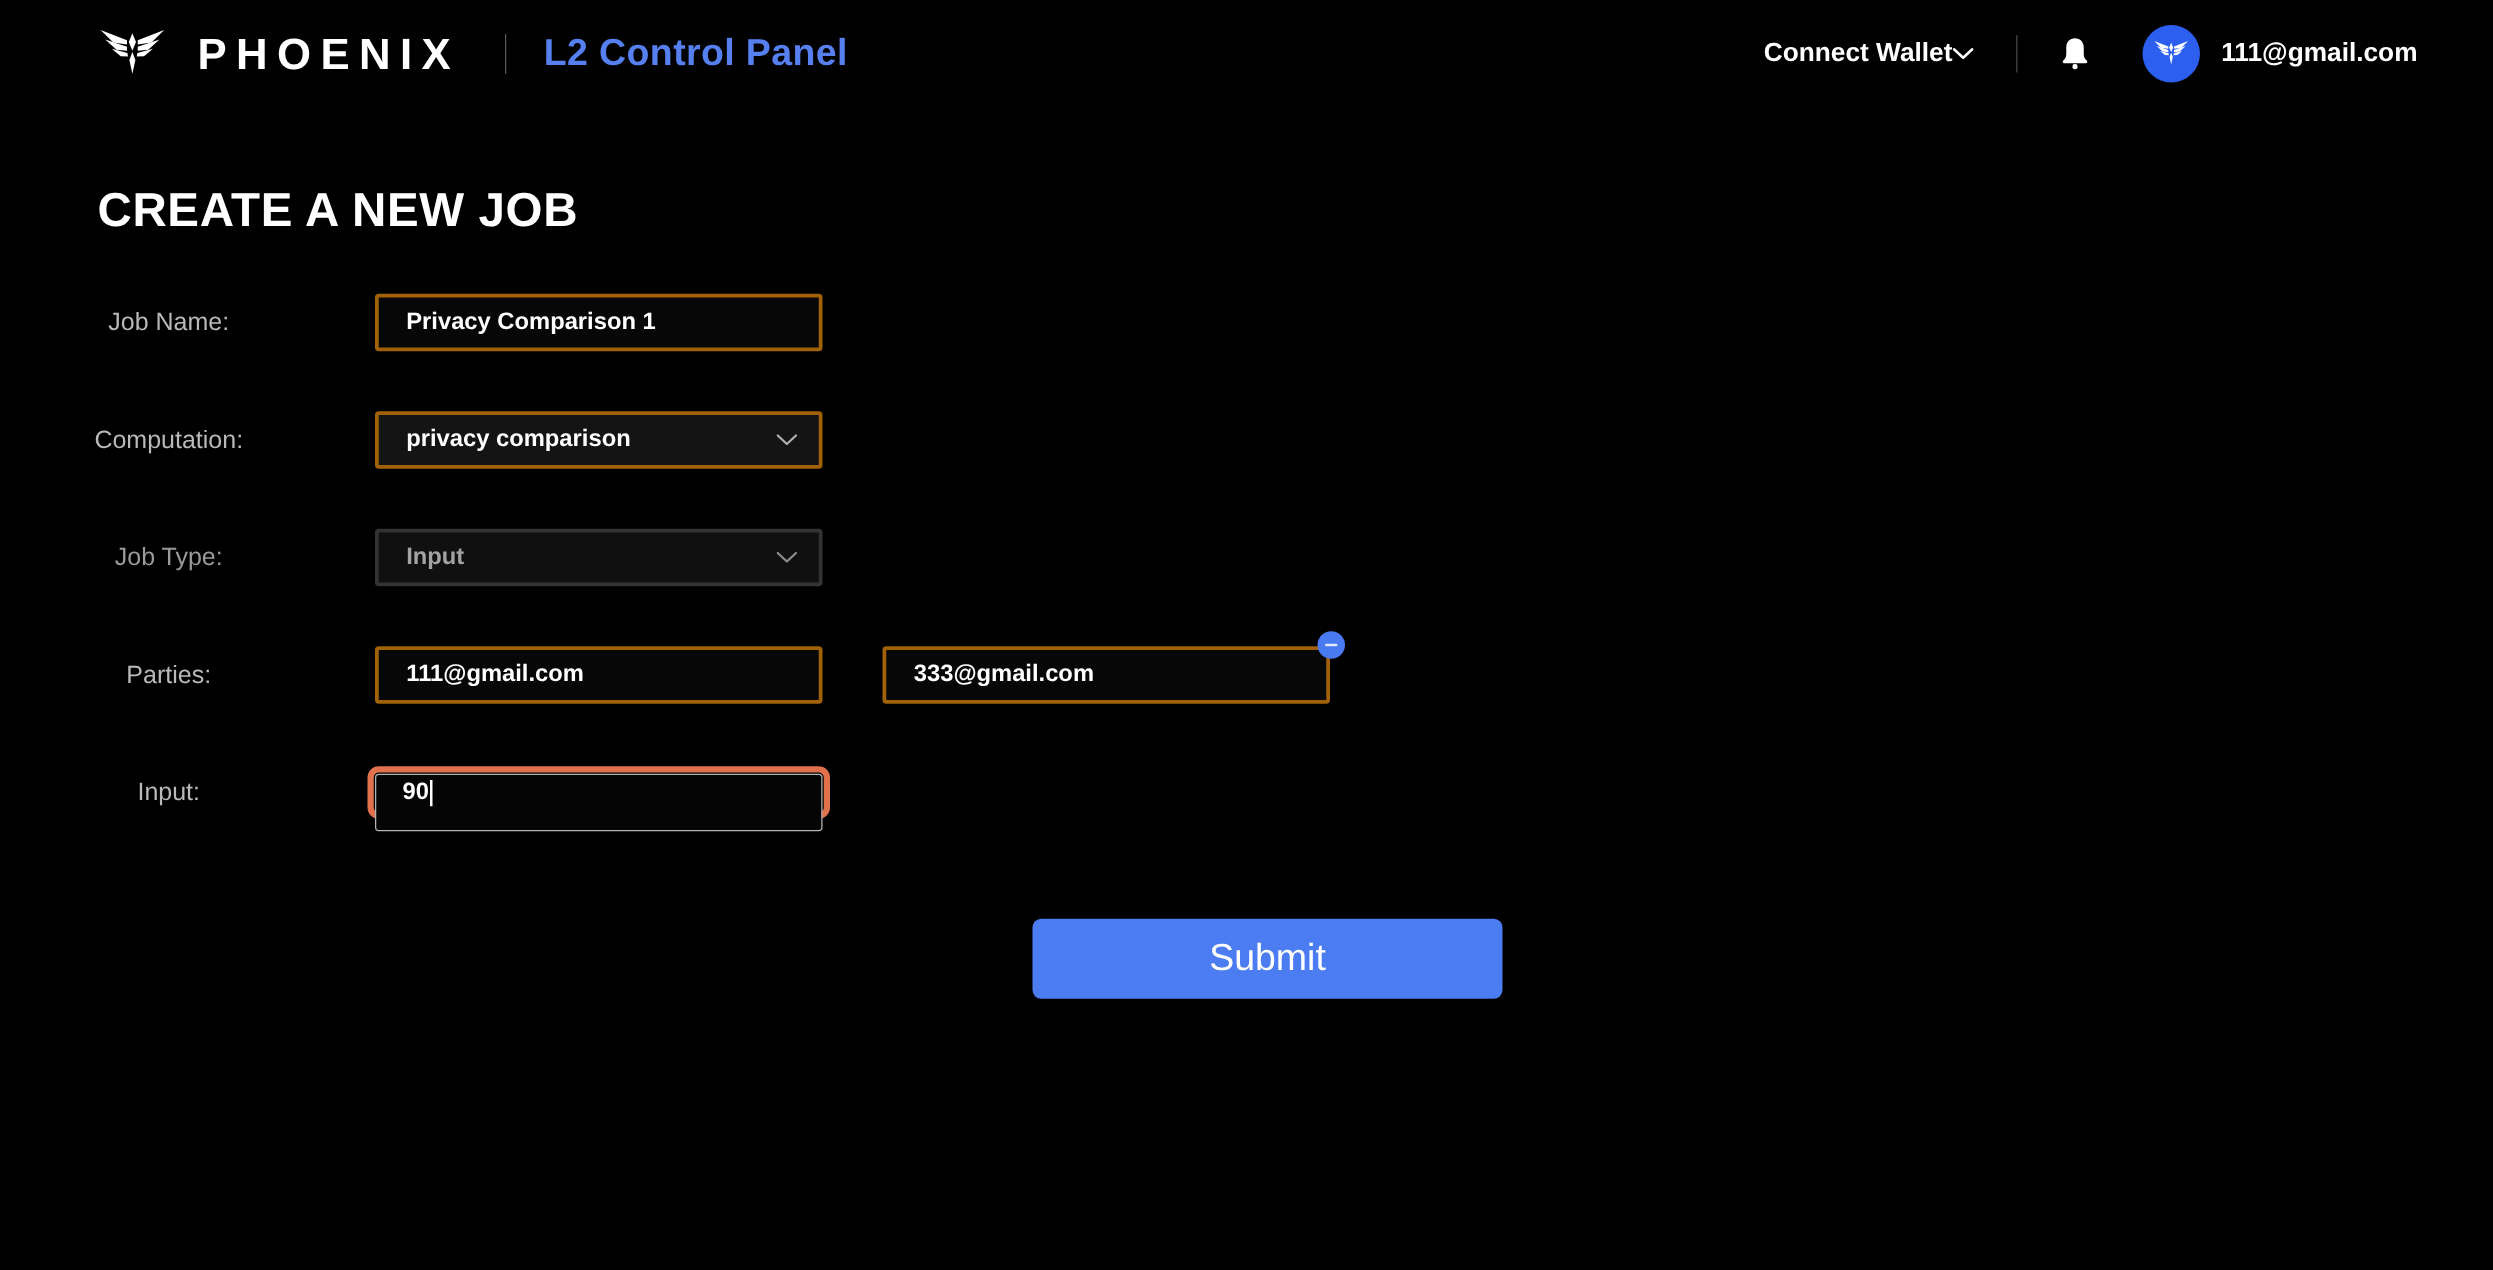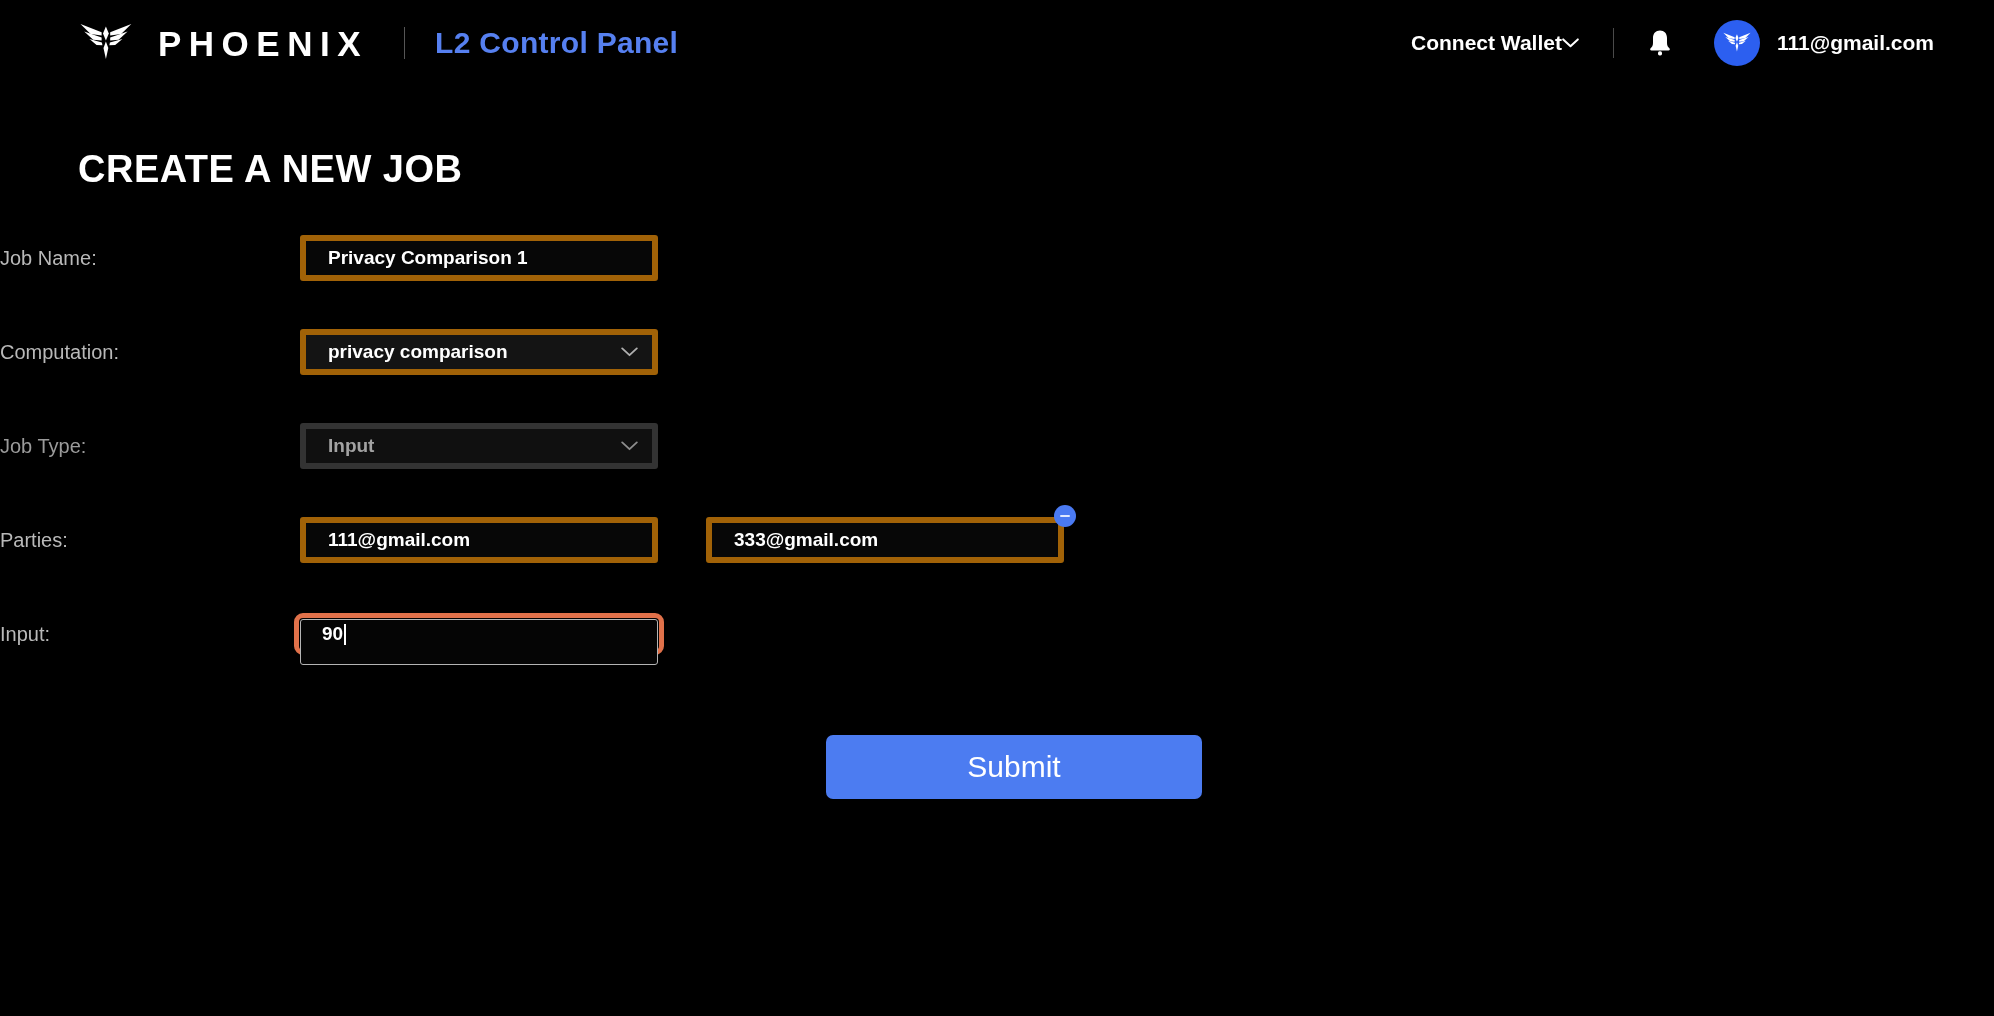--- a/index.html
+++ b/index.html
@@ -146,35 +146,35 @@
   }
   .row {
     display: flex;
     align-items: center;
     height: 46px;
     margin-bottom: 48px;
     position: relative;
   }
   .row-label {
     width: 300px;
-    text-align: left;
+    text-align: center;
     padding-right: 30px;
     font-size: 20px;
     color: #b9b9b9;
     font-weight: 400;
     flex: none;
     white-space: nowrap;
   }
   .row-label.dim { color: #9a9a9a; }
 
   .field {
     width: 358px;
     height: 46px;
     background: #070707;
-    border: 6px solid #a16207;
+    border: 3px solid #a16207;
     border-radius: 3px;
     color: #ffffff;
     font-family: inherit;
     font-size: 19px;
     font-weight: 700;
     padding: 0 22px;
     outline: none;
     flex: none;
   }
   .select-wrap {

